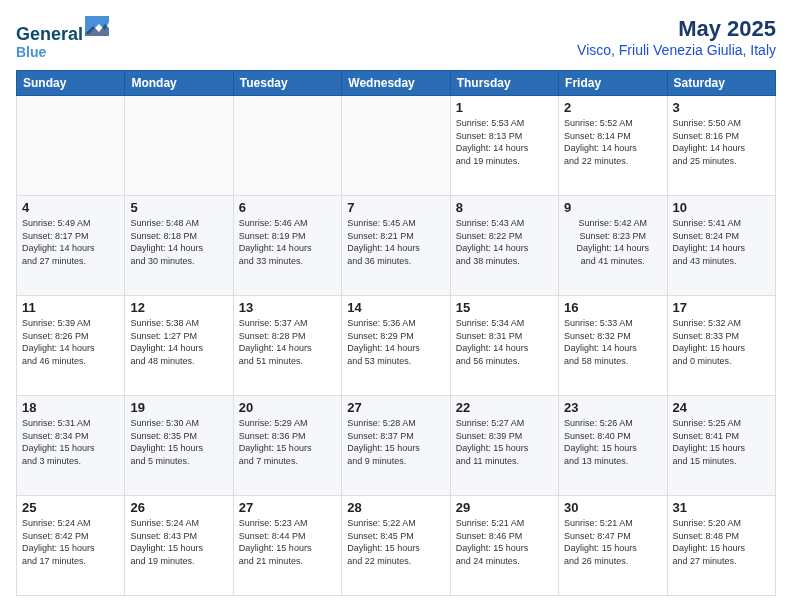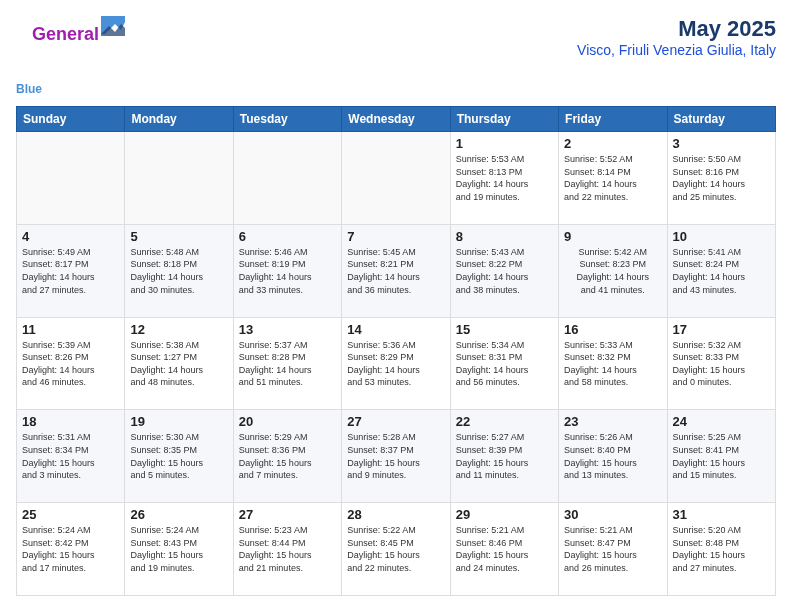--- a/index.html
+++ b/index.html
@@ -27,22 +27,21 @@
       display: flex;
       align-items: center;
     }
     .logo-text {
       font-size: 18px;
       font-weight: bold;
       color: #1a3a6b;
       line-height: 1.1;
     }
     .logo-text span {
-      color: #a21caf;
-      margin-left: 16px;
+      color: #0c4a6e;
     }
     .logo-icon {
       width: 24px;
       height: 24px;
       margin-left: 2px;
     }
     .title-block {
       text-align: right;
     }
     .month-title {
@@ -107,21 +106,21 @@
     <div class="logo">
       <div>
         <div style="display:flex;align-items:center;">
           <div class="logo-text">
             <span>General</span><svg class="logo-icon" viewBox="0 0 24 24" xmlns="http://www.w3.org/2000/svg">
                 <polygon points="4,18 14,8 20,14 24,6 24,0 0,0 0,18" fill="#4a90d9"></polygon>
                 <polygon points="0,18 8,10 14,16 20,8 24,12 24,20 0,20" fill="#1a3a6b" opacity="0.7"></polygon>
               </svg>
           </div>
         </div>
-        <div class="logo-text" style="color:#4a90d9;font-size:12px;margin-top:38px;">Blue</div>
+        <div class="logo-text" style="color:#4a90d9;font-size:14px;">Blue</div>
       </div>
     </div>
     <div class="title-block">
       <div class="month-title">May 2025</div>
       <div class="location-title">Visco, Friuli Venezia Giulia, Italy</div>
     </div>
   </div>
 
   <table class="calendar">
     <thead>

